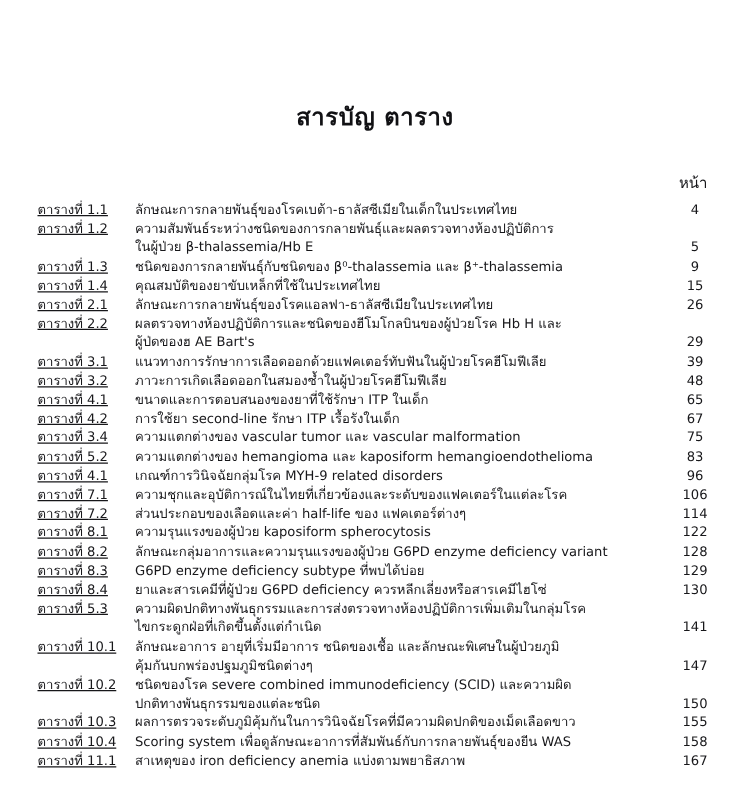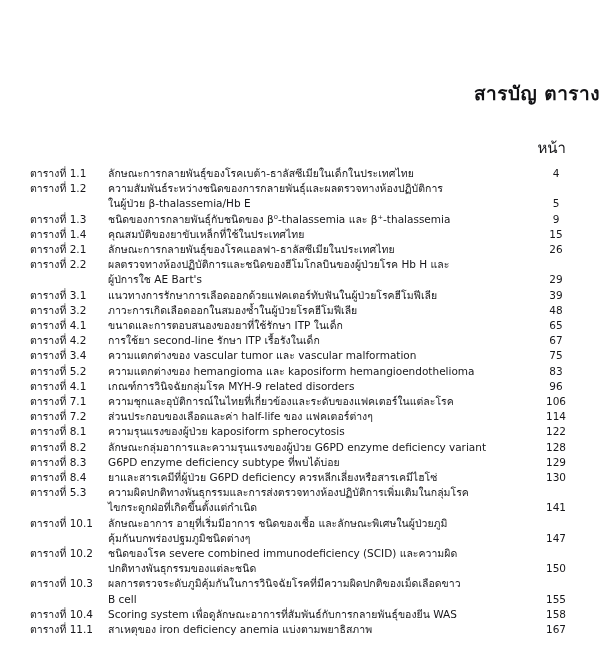--- a/index.html
+++ b/index.html
@@ -16,31 +16,31 @@
     overflow: hidden;
   }
   .page {
     position: relative;
     width: 600px;
     height: 647px;
     padding: 0;
     box-sizing: border-box;
   }
   .title {
-    text-align: right;
+    text-align: center;
     font-size: 19px;
     font-weight: bold;
     letter-spacing: 0.5px;
     margin-top: 78px;
     margin-bottom: 0;
     color: #111114;
   }
   .page-head {
     text-align: right;
-    font-size: 15px;
+    font-size: 12px;
     margin-top: 28px;
     padding-right: 34px;
     color: #17171a;
   }
   .toc {
     margin-top: 6px;
     padding: 0 24px 0 24px;
     box-sizing: border-box;
   }
   .row {
@@ -49,20 +49,21 @@
     font-size: 10.5px;
     line-height: 15.2px;
     margin-bottom: 0px;
   }
   .label {
     width: 84px;
     flex: 0 0 84px;
     white-space: nowrap;
     padding-left: 6px;
     box-sizing: border-box;
+    text-decoration: underline;
   }
   .desc {
     flex: 1 1 auto;
     padding-right: 6px;
   }
   .desc .cont {
     display: block;
   }
   .pageno {
     width: 40px;
@@ -115,21 +116,21 @@
     <div class="row">
       <div class="label">ตารางที่ 2.1</div>
       <div class="desc">ลักษณะการกลายพันธุ์ของโรคแอลฟา-ธาลัสซีเมียในประเทศไทย</div>
       <div class="pageno">26</div>
     </div>
 
     <div class="row multi">
       <div class="label">ตารางที่ 2.2</div>
       <div class="desc">
         <span class="cont">ผลตรวจทางห้องปฏิบัติการและชนิดของฮีโมโกลบินของผู้ป่วยโรค Hb H และ</span>
-        <span class="cont">ผู้ป่การใช AE Bart's</span>
+        <span class="cont">ผู้ป่ดของฮ AE Bart's</span>
       </div>
       <div class="pageno">29</div>
     </div>
 
     <div class="row">
       <div class="label">ตารางที่ 3.1</div>
       <div class="desc">แนวทางการรักษาการเลือดออกด้วยแฟคเตอร์ทับฟันในผู้ป่วยโรคฮีโมฟีเลีย</div>
       <div class="pageno">39</div>
     </div>
 
@@ -229,21 +230,20 @@
         <span class="cont">ชนิดของโรค severe combined immunodeficiency (SCID) และความผิด</span>
         <span class="cont">ปกติทางพันธุกรรมของแต่ละชนิด</span>
       </div>
       <div class="pageno">150</div>
     </div>
 
     <div class="row multi">
       <div class="label">ตารางที่ 10.3</div>
       <div class="desc">
         <span class="cont">ผลการตรวจระดับภูมิคุ้มกันในการวินิจฉัยโรคที่มีความผิดปกติของเม็ดเลือดขาว</span>
-        <span class="cont">B cell</span>
       </div>
       <div class="pageno">155</div>
     </div>
 
     <div class="row">
       <div class="label">ตารางที่ 10.4</div>
       <div class="desc">Scoring system เพื่อดูลักษณะอาการที่สัมพันธ์กับการกลายพันธุ์ของยีน WAS</div>
       <div class="pageno">158</div>
     </div>
 

